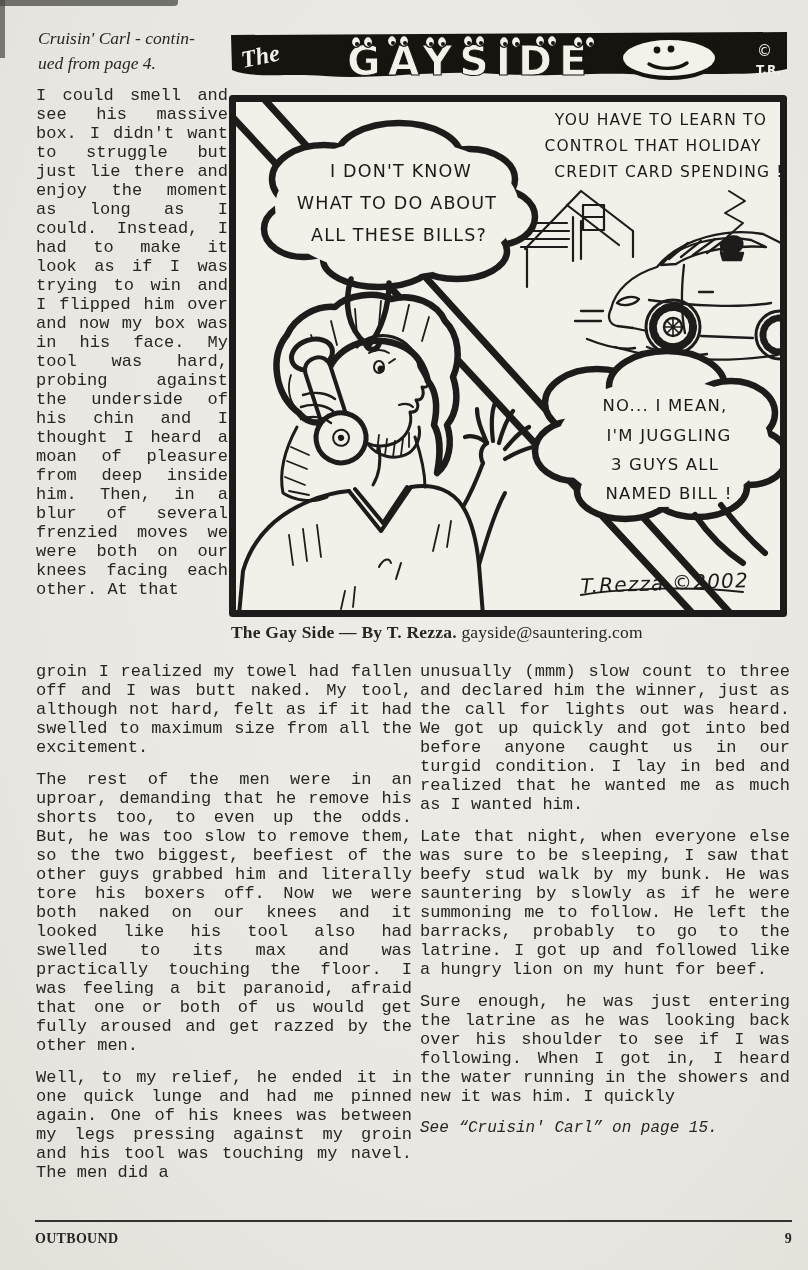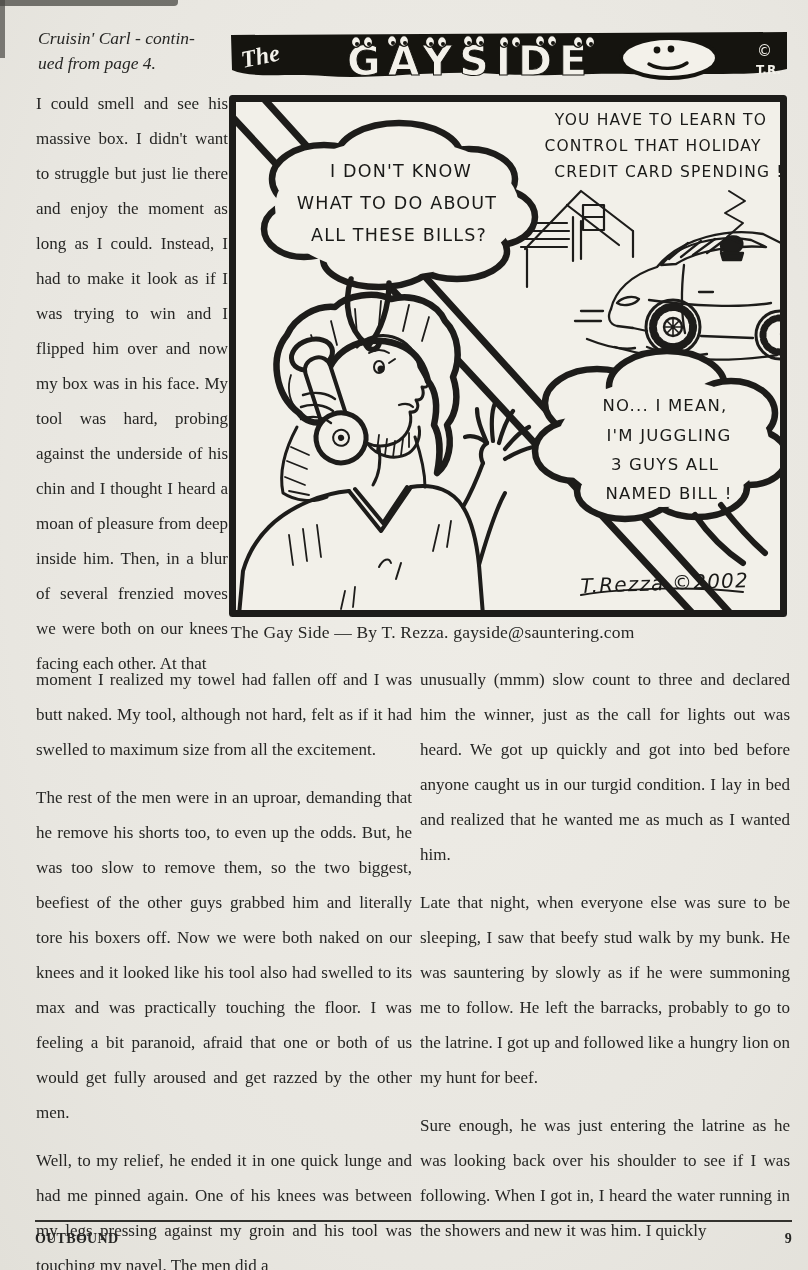--- a/index.html
+++ b/index.html
@@ -8,32 +8,32 @@
     background:#eae8e2;
     background-image:radial-gradient(ellipse at 55% 40%, #efede7 0%, #e8e6e0 70%, #e2e0d9 100%);
     font-family:"Liberation Serif", serif; color:#262624;
   }
   .smudge-top{position:absolute;left:0;top:0;width:178px;height:6px;background:#4a4944;opacity:.75;border-radius:0 0 4px 0;}
   .smudge-left{position:absolute;left:0;top:0;width:5px;height:58px;background:#4a4944;opacity:.7;}
   .note{
     position:absolute; left:38px; top:26px; width:200px;
     font-style:italic; font-size:17.5px; line-height:25px; white-space:pre-line;
   }
-  .col{ text-align:justify; font-size:17px; line-height:35px; }
+  .col{ text-align:justify; font-size:17px; line-height:19px;font-family:Liberation Mono, monospace; }
   .col p{ margin:0 0 13px 0; }
   .col-narrow{ position:absolute; left:36px; top:86px; width:192px; }
   .col-left{ position:absolute; left:36px; top:662px; width:376px; }
   .col-right{ position:absolute; left:420px; top:662px; width:370px; }
   .more-note{ font-style:italic; font-size:16px; text-align:left; margin-top:2px; }
   .comic{ position:absolute; left:229px; top:32px; width:560px; }
   .caption{
     position:absolute; left:231px; top:622px; width:558px;
     font-size:17.5px; letter-spacing:.2px; white-space:nowrap;
   }
-  .caption .b{ font-weight:normal; }
+  .caption .b{ font-weight:bold; }
   .footer{
     position:absolute; left:35px; top:1220px; width:757px;
     border-top:2px solid #33322e; display:flex; justify-content:space-between;
     padding-top:9px; font-weight:bold; font-size:14px; letter-spacing:.3px;
   }
   
   .hw{ font-family:"DejaVu Sans", sans-serif; fill:#1a1a18; letter-spacing:1.2px; }
   .ink{ stroke:#1d1c1a; fill:none; stroke-linecap:round; stroke-linejoin:round; }
   .paperfill{ fill:#f2f0e9; }
 </style>
@@ -234,21 +234,21 @@
   </div>
 
   <div class="caption">
     <span class="b">The Gay Side —</span>
     <span class="b">By</span>
     <span class="b">T. Rezza.</span>
     <span>gayside@sauntering.com</span>
   </div>
 
   <div class="col col-left">
-    <p>moment I realized my towel had fallen off and I was butt naked.  My tool, although not hard, felt as if it had swelled to maximum size from all the excitement.</p>
+    <p>groin I realized my towel had fallen off and I was butt naked.  My tool, although not hard, felt as if it had swelled to maximum size from all the excitement.</p>
     <p>The rest of the men were in an uproar, demanding that he remove his shorts too, to even up the odds.  But, he was too slow to remove them, so the two biggest, beefiest of the other guys grabbed him and literally tore his boxers off.  Now we were both naked on our knees and it looked like his tool also had swelled to its max and was practically touching the floor.  I was feeling a bit paranoid, afraid that one or both of us would get fully aroused and get razzed by the other men.</p>
     <p>Well, to my relief, he ended it in one quick lunge and had me pinned again.  One of his knees was between my legs pressing against my groin and his tool was touching my navel.  The men did a</p>
   </div>
 
   <div class="col col-right">
     <p>unusually (mmm) slow count to three and declared him the winner, just as the call for lights out was heard.  We got up quickly and got into bed before anyone caught us in our turgid condition.  I lay in bed and realized that he wanted me as much as I wanted him.</p>
     <p>Late that night, when everyone else was sure to be sleeping, I saw that beefy stud walk by my bunk.  He was sauntering by slowly as if he were summoning me to follow.  He left the barracks, probably to go to the latrine.  I got up and followed like a hungry lion on my hunt for beef.</p>
     <p>Sure enough, he was just entering the latrine as he was looking back over his shoulder to see if I was following.  When I got in, I heard the water running in the showers and new it was him.  I quickly</p>
     <p class="more-note">See “Cruisin' Carl” on page 15.</p>
   </div>

